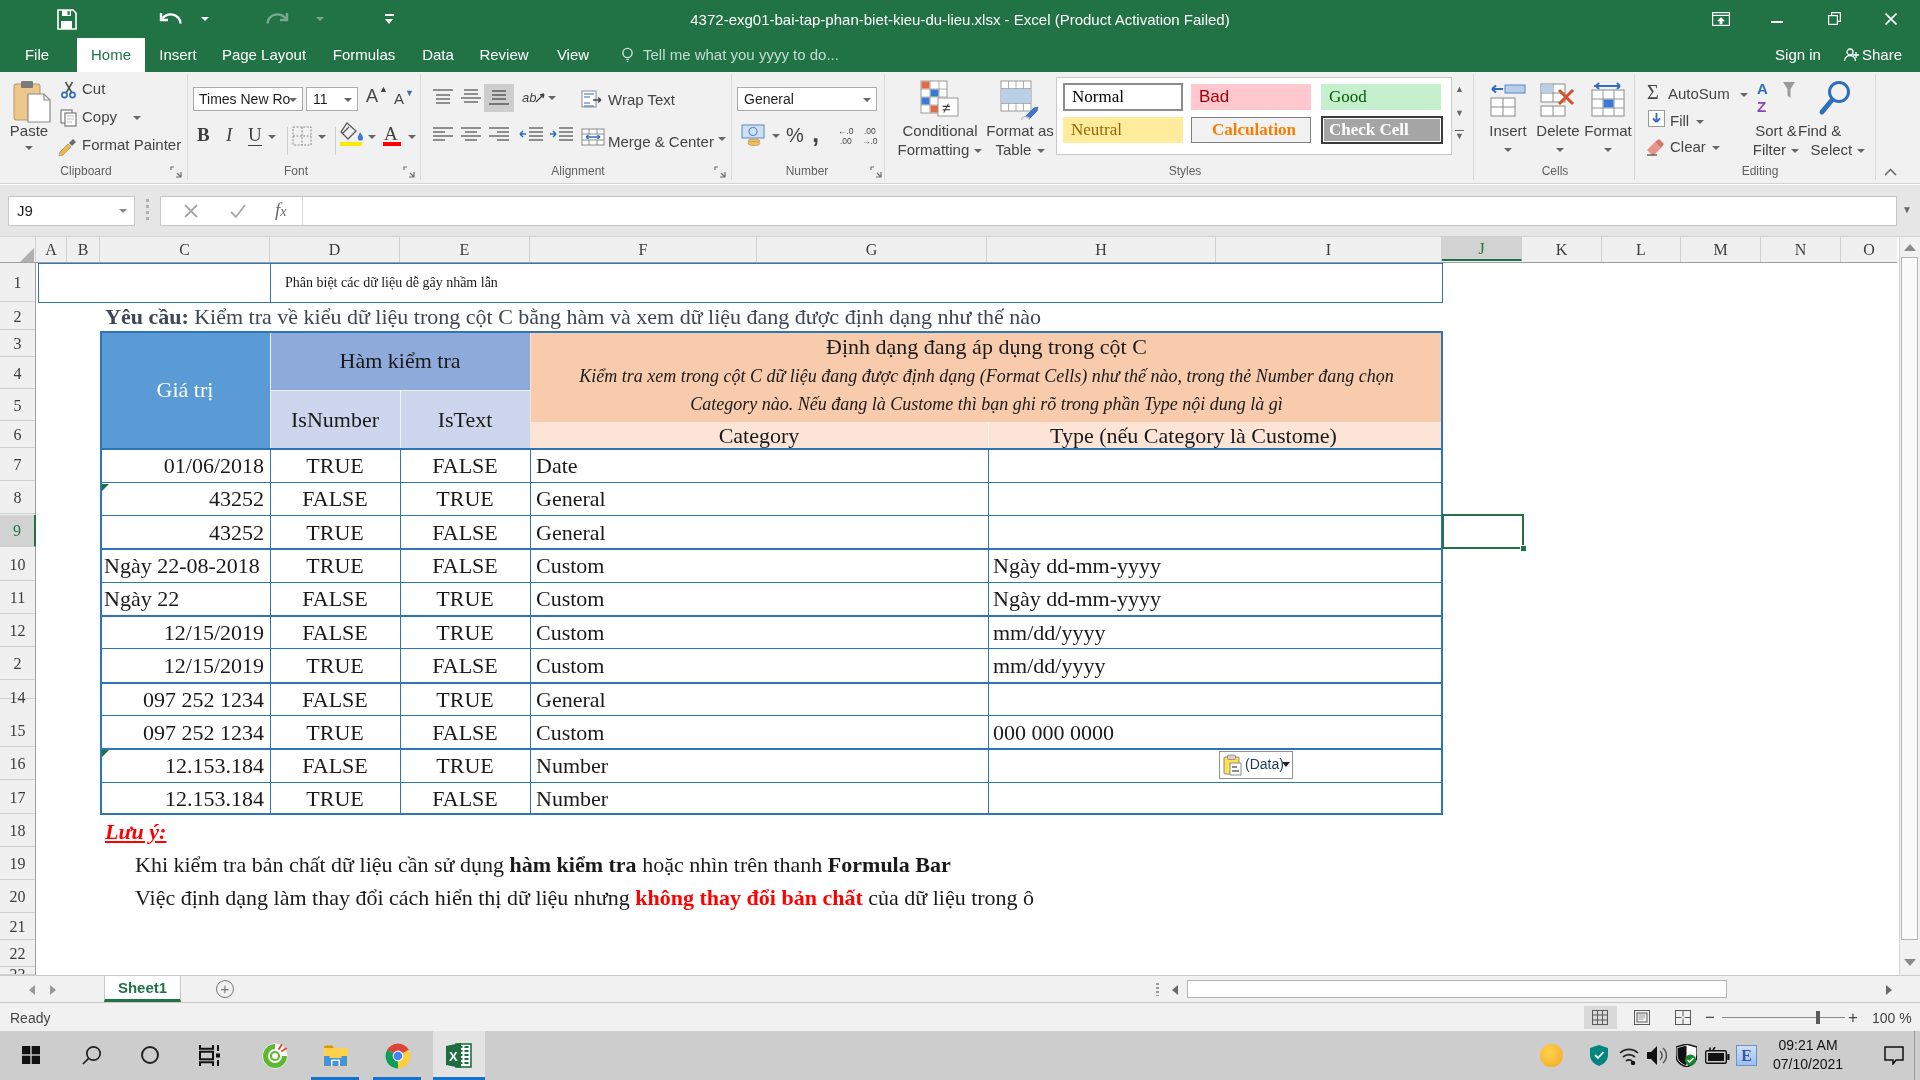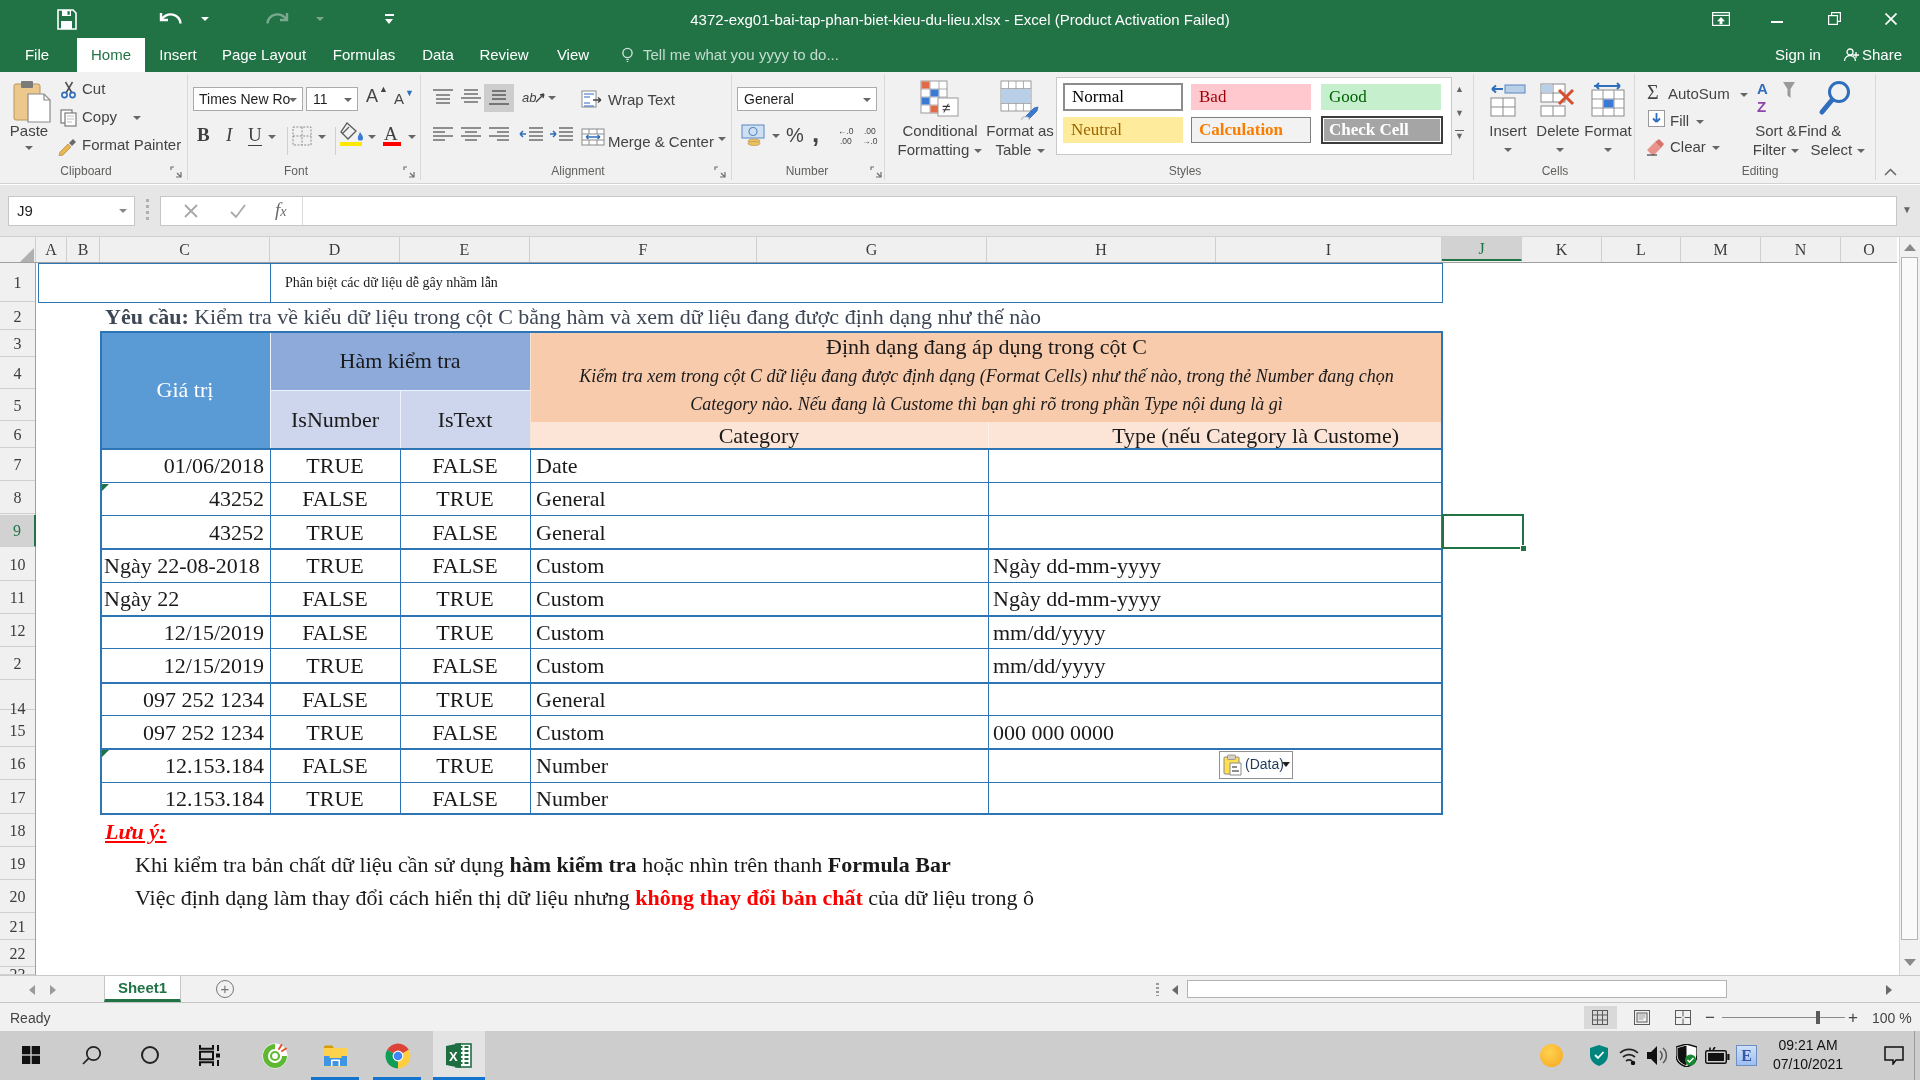--- a/index.html
+++ b/index.html
@@ -249,24 +249,24 @@
     <rect x="1" y="1" width="30" height="30" fill="#fff" stroke="#9a9a9a"></rect>
     <path d="M1 8.5 h30 M1 16 h30 M1 23.5 h30 M8.5 1 v30 M16 1 v30 M23.5 1 v30" stroke="#9a9a9a" stroke-width="0.8"></path>
     <rect x="1.5" y="9" width="29" height="14" fill="#b9cfe8"></rect>
     <path d="M24 38 l10 -10 4 -1 -1 4 -10 10 z" fill="#3a7ad4" stroke="#2f5f9e" stroke-width="0.7"></path>
     <ellipse cx="25.5" cy="39" rx="4" ry="2.4" fill="#e8eef6" stroke="#9a9a9a" stroke-width="0.7"></ellipse>
   </svg>
   <div class="rtext" style="left:960px;top:50px;width:120px;text-align:center">Format as</div>
   <div class="rtext" style="left:960px;top:69px;width:120px;text-align:center">Table <span class="dd" style="margin-left:1px"></span></div>
   <div class="abs" style="left:1056px;top:5px;width:396px;height:78px;background:#fff;border:1px solid #c9c9c9"></div>
   <div class="abs" style="left:1063px;top:11px;width:120px;height:28px;background:#fff;border:2px solid #8c8c8c;font-family:'Liberation Serif',serif;font-size:17px;color:#000;line-height:24px;padding-left:7px">Normal</div>
-  <div class="abs" style="left:1191px;top:12px;width:120px;height:26px;background:#ffc7ce;font-family:Liberation Serif, serif;font-size:17px;color:#9c0006;line-height:26px;padding-left:8px">Bad</div>
+  <div class="abs" style="left:1191px;top:12px;width:120px;height:26px;background:#ffc7ce;font-family:Liberation Sans, sans-serif;font-size:17px;color:#9c0006;line-height:26px;padding-left:8px">Bad</div>
   <div class="abs" style="left:1321px;top:12px;width:120px;height:26px;background:#c6efce;font-family:'Liberation Serif',serif;font-size:17px;color:#006100;line-height:26px;padding-left:8px">Good</div>
   <div class="abs" style="left:1063px;top:45px;width:120px;height:26px;background:#ffeb9c;font-family:'Liberation Serif',serif;font-size:17px;color:#9c6500;line-height:26px;padding-left:8px">Neutral</div>
-  <div class="abs" style="left:1191px;top:45px;width:120px;height:26px;background:#f2f2f2;border:1px solid #7f7f7f;font-family:'Liberation Serif',serif;font-weight:bold;font-size:17px;color:#fa7d00;line-height:24px;padding-left:7px">Calculation</div>
+  <div class="abs" style="left:1191px;top:45px;width:120px;height:26px;background:#f2f2f2;border:1px solid #7f7f7f;font-family:'Liberation Serif',serif;font-weight:bold;font-size:17px;color:#fa7d00;line-height:24px;padding-left:20px">Calculation</div>
   <div class="abs" style="left:1321px;top:44px;width:122px;height:28px;background:#a5a5a5;border:2px solid #3c3c3c;box-shadow:inset 0 0 0 1px #fff;font-family:'Liberation Serif',serif;font-weight:bold;font-size:17px;color:#fff;line-height:24px;padding-left:6px">Check Cell</div>
   <div class="abs" style="left:1455px;top:12px;font-size:9px;color:#666">▲</div>
   <div class="abs" style="left:1455px;top:36px;font-size:9px;color:#666">▼</div>
   <div class="abs" style="left:1455px;top:58px;font-size:9px;color:#666;border-top:1.5px solid #666">▼</div>
   <div class="glabel" style="left:1185px">Styles</div>
   <div class="gsep" style="left:1473px"></div>
 
   <svg class="abs" style="left:1489px;top:10px" width="38" height="36" viewBox="0 0 38 36">
     <path d="M14 7 l-11 0 M3 7 l4 -3.5 M3 7 l4 3.5" stroke="#2f6dbd" stroke-width="2" fill="none"></path>
     <rect x="16" y="3" width="20" height="8" fill="#b9cfe8" stroke="#5b87c2"></rect>
@@ -372,21 +372,21 @@
   <div class="rowh" style="top:95px;height:31px;line-height:31px">4</div>
   <div class="rowh" style="top:127px;height:31px;line-height:31px">5</div>
   <div class="rowh" style="top:159px;height:26px;line-height:26px">6</div>
   <div class="rowh" style="top:186px;height:32px;line-height:32px">7</div>
   <div class="rowh" style="top:219px;height:32px;line-height:32px">8</div>
   <div class="rowh" style="top:252px;height:32px;line-height:32px;background:#d2d2d2;color:#217346;border-right:2px solid #217346;width:36px">9</div>
   <div class="rowh" style="top:285px;height:33px;line-height:33px">10</div>
   <div class="rowh" style="top:319px;height:32px;line-height:32px">11</div>
   <div class="rowh" style="top:352px;height:32px;line-height:32px">12</div>
   <div class="rowh" style="top:385px;height:32px;line-height:32px">2</div>
-  <div class="rowh" style="top:429px;height:18px;line-height:33px">14</div>
+  <div class="rowh" style="top:418px;height:18px;line-height:33px">14</div>
   <div class="rowh" style="top:452px;height:32px;line-height:32px">15</div>
   <div class="rowh" style="top:485px;height:32px;line-height:32px">16</div>
   <div class="rowh" style="top:518px;height:33px;line-height:33px">17</div>
   <div class="rowh" style="top:552px;height:32px;line-height:32px">18</div>
   <div class="rowh" style="top:585px;height:32px;line-height:32px">19</div>
   <div class="rowh" style="top:618px;height:32px;line-height:32px">20</div>
   <div class="rowh" style="top:651px;height:26px;line-height:26px">21</div>
   <div class="rowh" style="top:678px;height:26px;line-height:26px">22</div>
   <div class="rowh" style="top:705px;height:7px;line-height:14px;overflow:hidden">23</div>
 </div>
@@ -408,21 +408,21 @@
     <div class="abs" style="left:430px;top:91px;width:913px;height:27px;background:#FCE4D6"></div>
 
     <div class="cell" style="left:0;top:0;width:170px;height:118px;line-height:118px;text-align:center;color:#fff">Giá trị</div>
     <div class="cell" style="left:170px;top:0;width:260px;height:59px;line-height:59px;text-align:center">Hàm kiểm tra</div>
     <div class="cell" style="left:170px;top:59px;width:130px;height:59px;line-height:59px;text-align:center">IsNumber</div>
     <div class="cell" style="left:300px;top:59px;width:130px;height:59px;line-height:59px;text-align:center">IsText</div>
     <div class="cell" style="left:430px;top:0;width:913px;height:27px;line-height:32px;text-align:center">Định dạng đang áp dụng trong cột C</div>
     <div class="cell" style="left:430px;top:29px;width:913px;height:32px;line-height:32px;text-align:center;font-style:italic;font-size:18px">Kiểm tra xem trong cột C dữ liệu đang được định dạng (Format Cells) như thế nào, trong thẻ Number đang chọn</div>
     <div class="cell" style="left:430px;top:57px;width:913px;height:32px;line-height:32px;text-align:center;font-style:italic;font-size:18px">Category nào. Nếu đang là Custome thì bạn ghi rõ trong phần Type nội dung là gì</div>
     <div class="cell" style="left:430px;top:91px;width:458px;height:27px;line-height:28px;text-align:center">Category</div>
-    <div class="cell" style="left:888px;top:91px;width:411px;height:27px;line-height:28px;text-align:right">Type (nếu Category là Custome)</div>
+    <div class="cell" style="left:888px;top:91px;width:411px;height:27px;line-height:28px;text-align:center">Type (nếu Category là Custome)</div>
 
     <div class="abs" style="left:0;top:0;width:2px;height:484px;background:#2E75B6"></div>
     <div class="abs" style="left:1341px;top:0;width:2px;height:484px;background:#2E75B6"></div>
     <div class="abs" style="left:170px;top:0;width:1px;height:118px;background:#eef2fa"></div>
     <div class="abs" style="left:170px;top:118px;width:1px;height:366px;background:#2E75B6"></div>
     <div class="abs" style="left:300px;top:59px;width:1px;height:59px;background:#eef2fa"></div>
     <div class="abs" style="left:300px;top:118px;width:1px;height:366px;background:#2E75B6"></div>
     <div class="abs" style="left:170px;top:59px;width:260px;height:1px;background:#eef2fa"></div>
     <div class="abs" style="left:430px;top:0;width:1px;height:118px;background:#f5e2d4"></div>
     <div class="abs" style="left:430px;top:118px;width:1px;height:366px;background:#2E75B6"></div>

